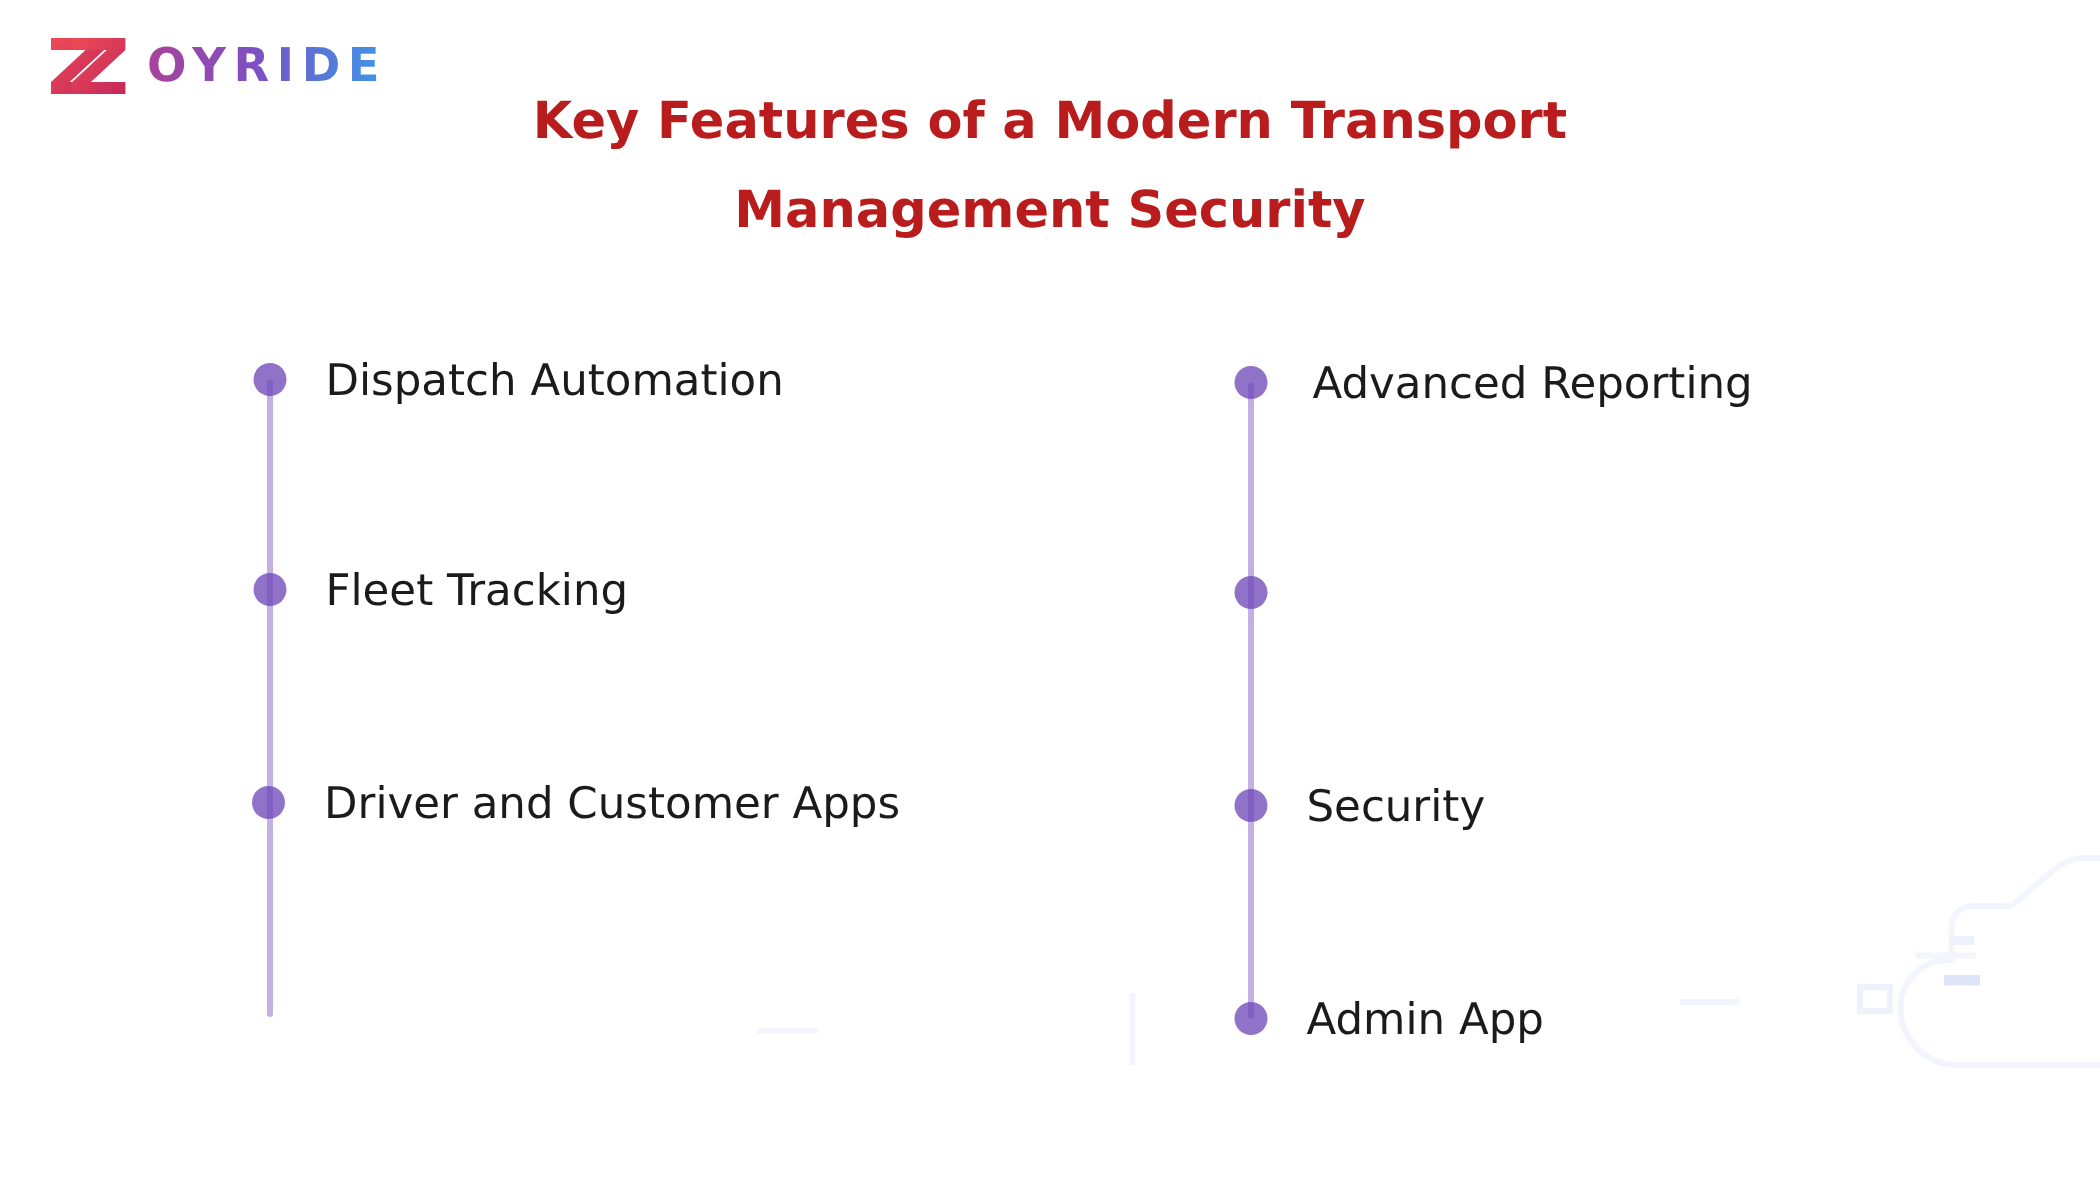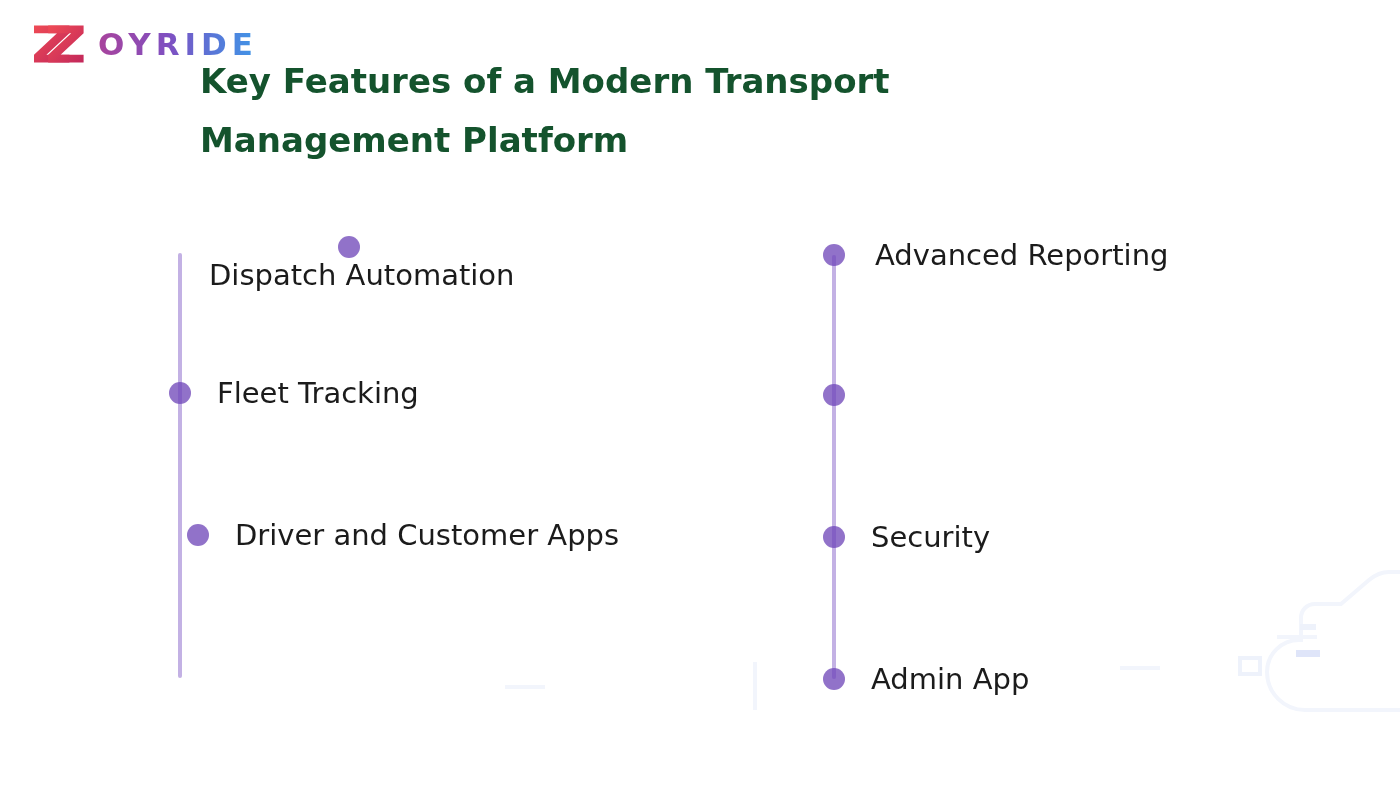--- a/index.html
+++ b/index.html
@@ -46,22 +46,22 @@
     color: transparent;
     line-height: 1;
   }
 
   
   .title {
     position: absolute;
     left: 200px;
     right: 200px;
     top: 52px;
-    text-align: left;
-    color: #14532d;
+    text-align: center;
+    color: #b91c1c;
     font-family: "DejaVu Sans", sans-serif;
     font-weight: 700;
     font-size: 34px;
     line-height: 59px;
   }
 
   
   .timeline-line {
     position: absolute;
     width: 4px;
@@ -89,23 +89,23 @@
   .feature-item .label {
     margin-left: 26px;
     font-family: "DejaVu Sans", sans-serif;
     font-size: 29px;
     color: #1b1b1b;
     white-space: nowrap;
     line-height: 34px;
   }
 
   
-  .li-0 { left: 183px; top: 236px; flex-direction: column; }
+  .li-0 { left: 169px; top: 236px; }
   .li-1 { left: 169px; top: 376px; }
-  .li-2 { left: 187px; top: 518px; }
+  .li-2 { left: 168px; top: 518px; }
   .li-3 { left: 169px; top: 661px; }
 
   
   .ri-0 { left: 823px; top: 238px; }
   .ri-1 { left: 823px; top: 378px; }
   .ri-2 { left: 823px; top: 520px; }
   .ri-3 { left: 823px; top: 662px; }
   .ri-0 .label { margin-left: 30px; text-align: right; }
 </style>
 </head>
@@ -137,21 +137,21 @@
       <g fill="url(#zgrad)">
         <path d="M0 2 H40 V11 L14 35 H40 V44 H0 V35 L26 11 H0 Z"></path>
         <path transform="translate(16,0)" d="M0 2 H40 V11 L14 35 H40 V44 H0 V35 L26 11 H0 Z"></path>
       </g>
     </svg>
     <span class="letters">OYRIDE</span>
   </div>
 
   <div class="title">
     <div>Key Features of a Modern Transport</div>
-    <div>Management Platform</div>
+    <div>Management Security</div>
   </div>
 
   <div class="timeline-line line-left"></div>
 
   <div class="feature-item li-0">
     <span class="dot"></span>
     <span class="label">Dispatch Automation</span>
   </div>
   <div class="feature-item li-1">
     <span class="dot"></span>

